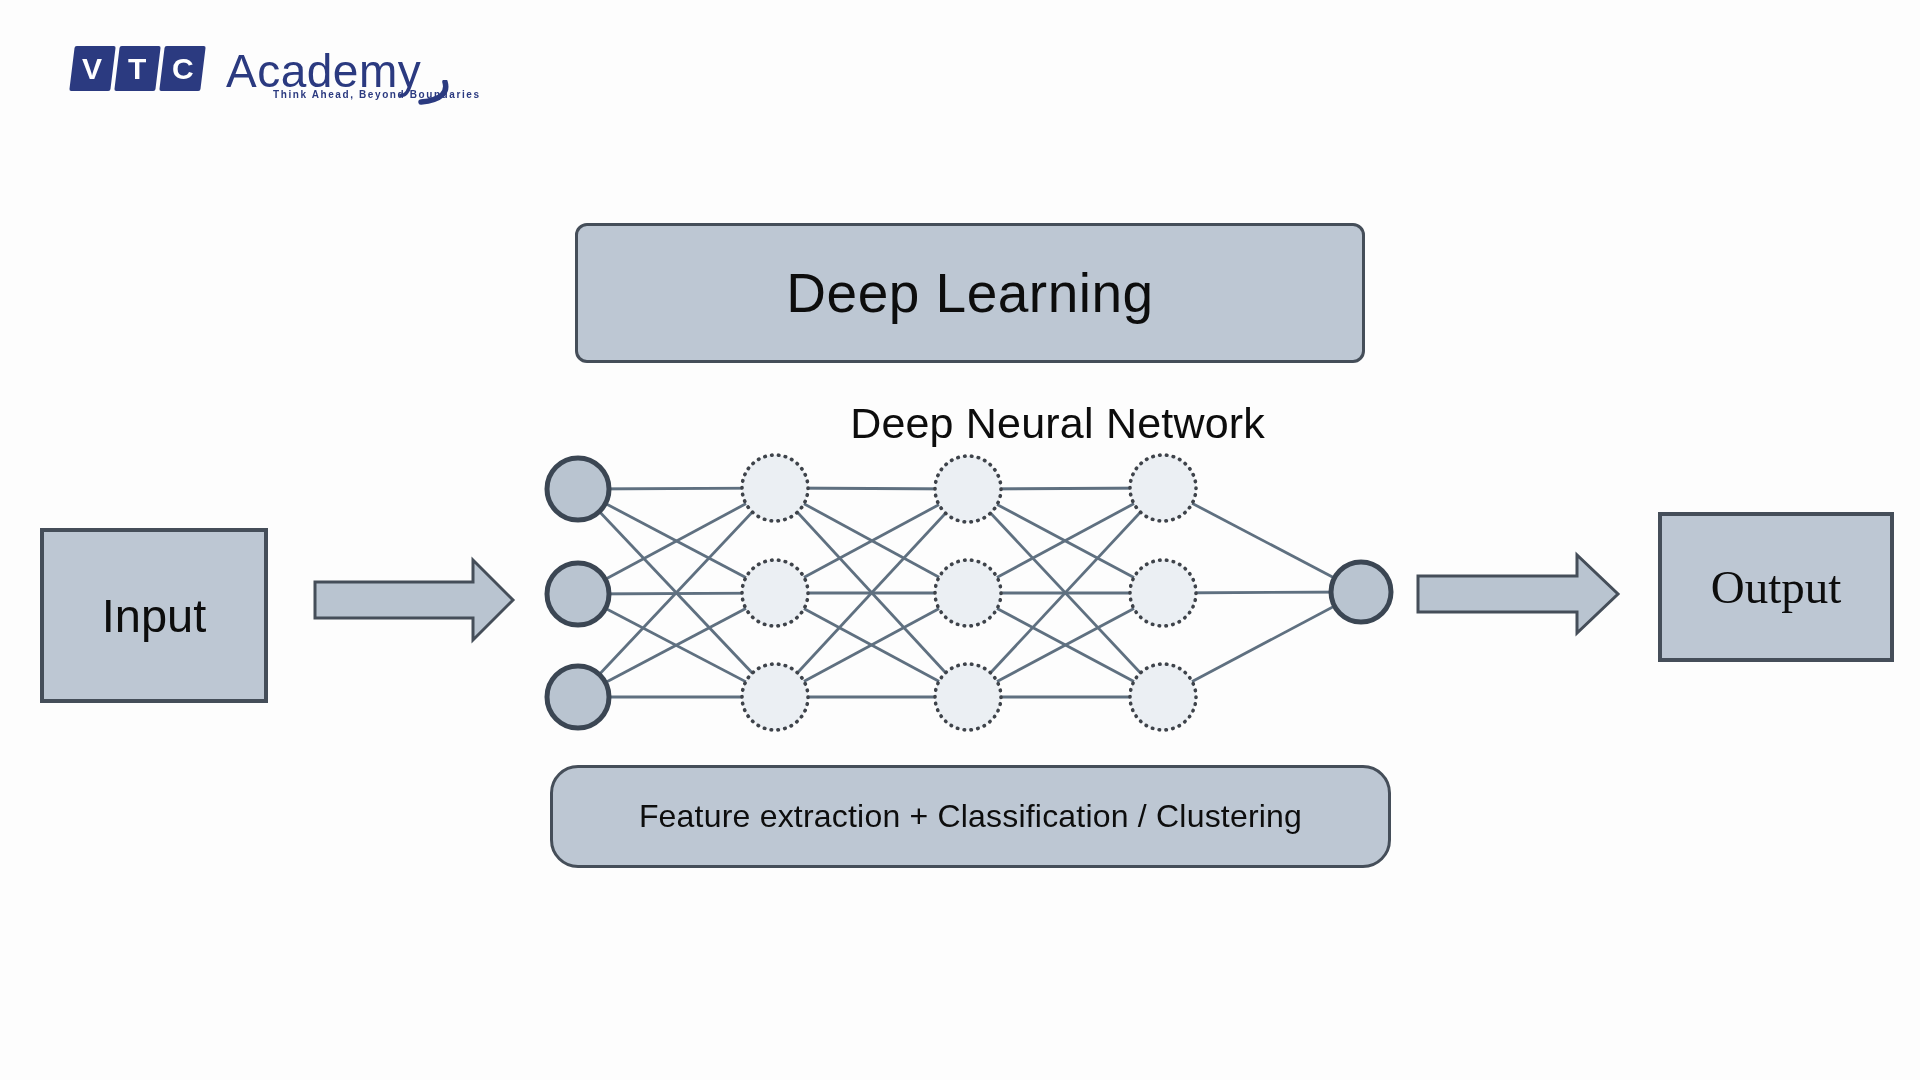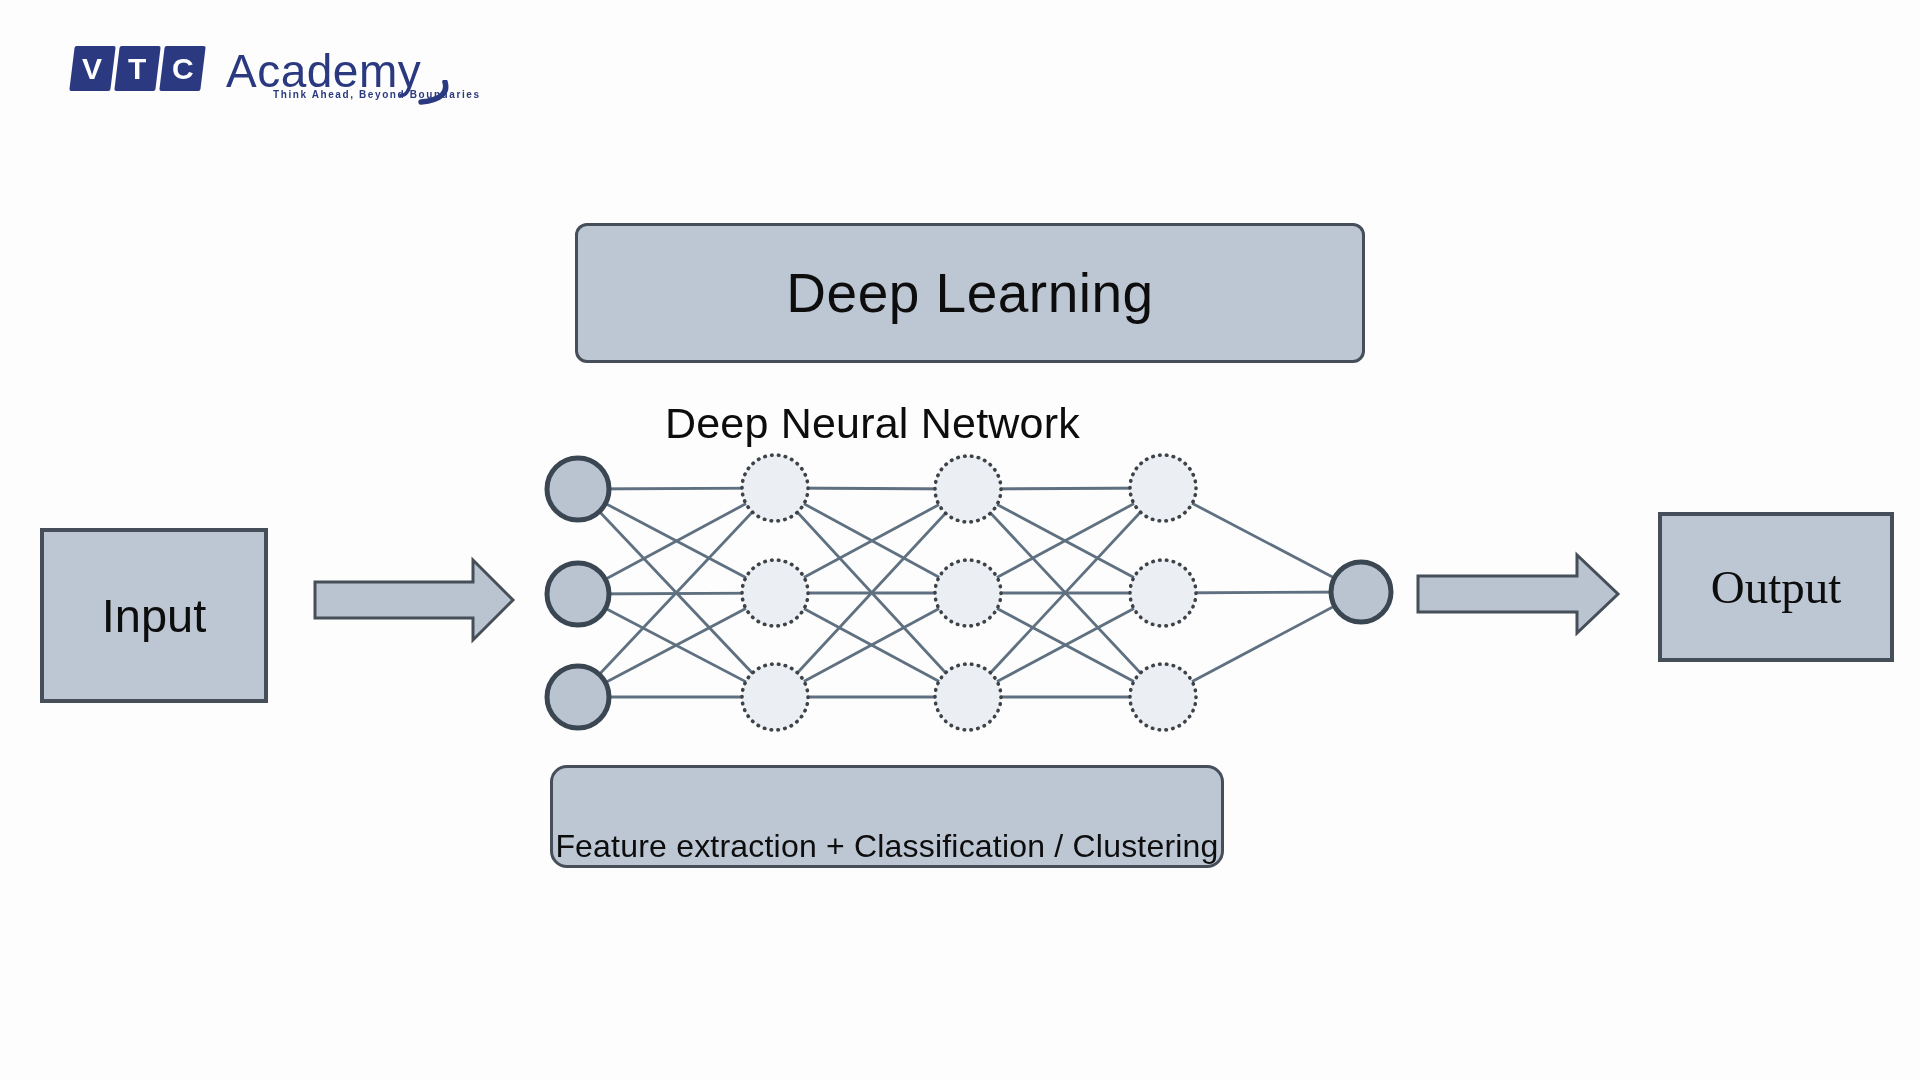--- a/index.html
+++ b/index.html
@@ -42,30 +42,30 @@
     border:3.5px solid var(--boxBorder,#454e59);
     display:flex;align-items:center;justify-content:center;
     box-sizing:border-box;
   }
 
   .dl-box{left:575px;top:223px;width:790px;height:140px;border-radius:12px;}
   .dl-box span{font-size:55px;letter-spacing:0.5px;}
 
   .dnn-label{
     position:absolute;left:665px;top:399px;width:600px;
-    text-align:left;font-size:43px;letter-spacing:0.2px;
+    text-align:right;font-size:43px;letter-spacing:0.2px;
   }
 
   .input-box{left:40px;top:528px;width:228px;height:175px;border-width:4px;}
   .input-box span{font-size:47px;}
 
   .output-box{left:1658px;top:512px;width:236px;height:150px;border-width:4px;font-family:Liberation Serif, serif;}
   .output-box span{font-size:47px;}
 
-  .feature-box{left:550px;top:765px;width:674px;height:103px;border-radius:17px;align-items:flex-end;}
+  .feature-box{left:550px;top:765px;width:841px;height:103px;border-radius:28px;}
   .feature-box span{font-size:32px;letter-spacing:0.2px;}
 
   .net-svg{position:absolute;left:0;top:0;width:1920px;height:1080px;}
 </style>
 </head>
 <body>
 
 <div class="slide" style="--navy: #2b3a80; --boxFill: #bdc7d3; --boxBorder: #454e59; --text: #0d0d0d;">
 
   <div class="logo">

